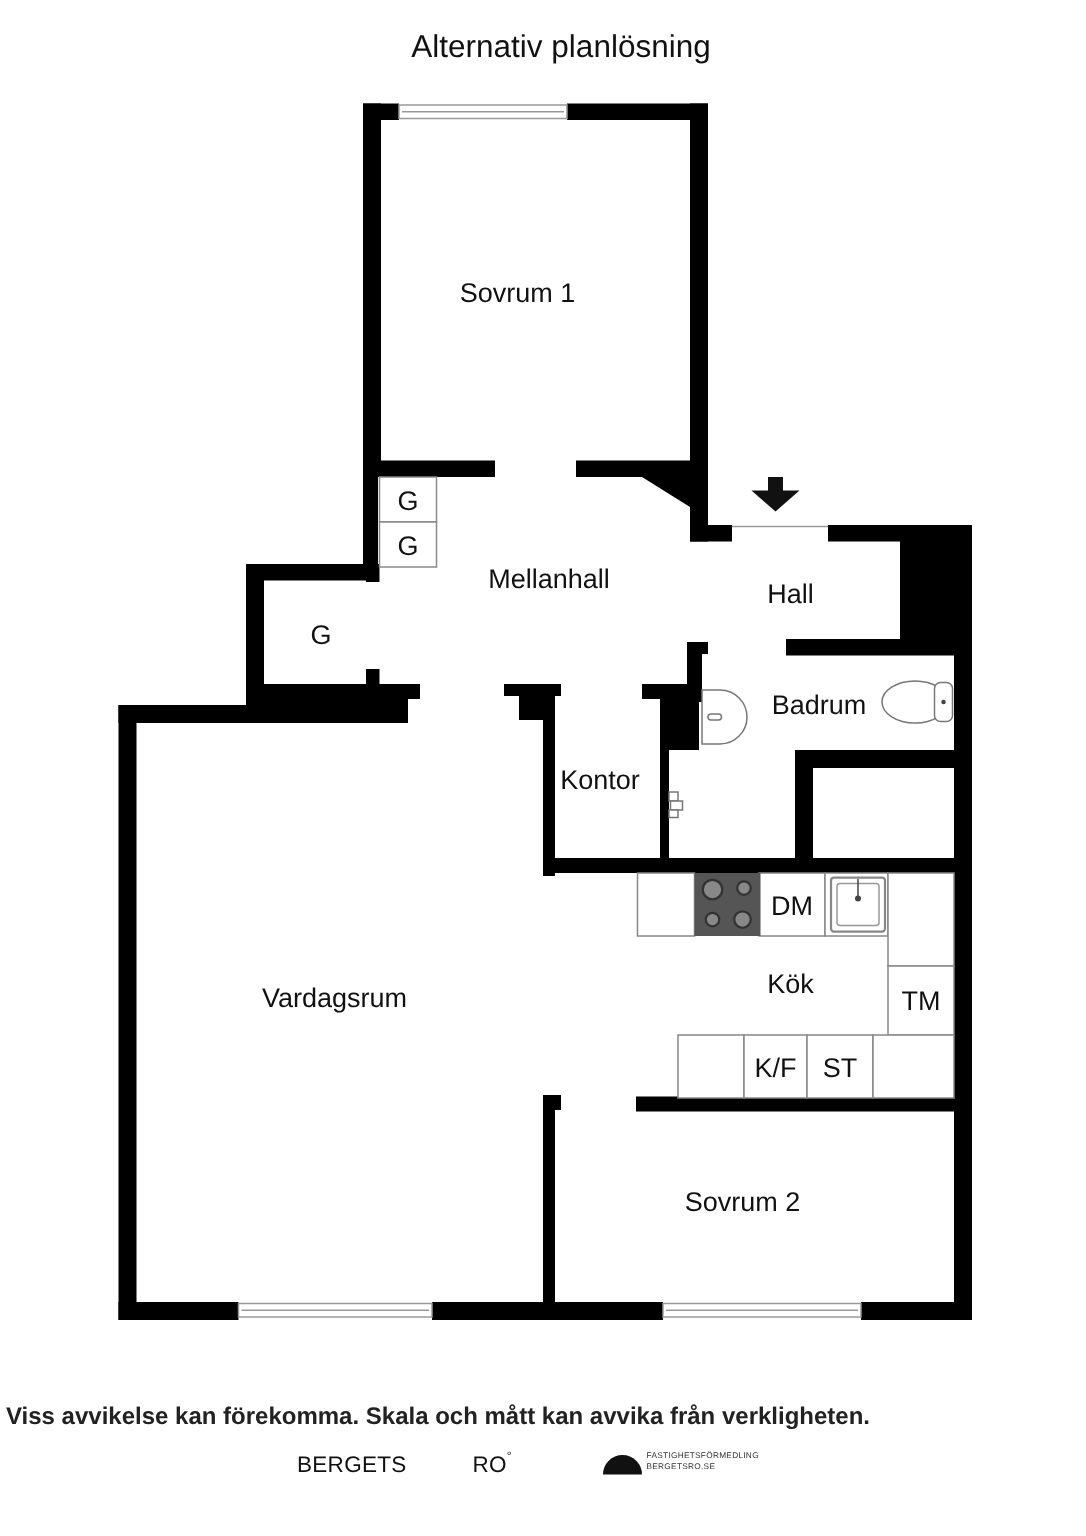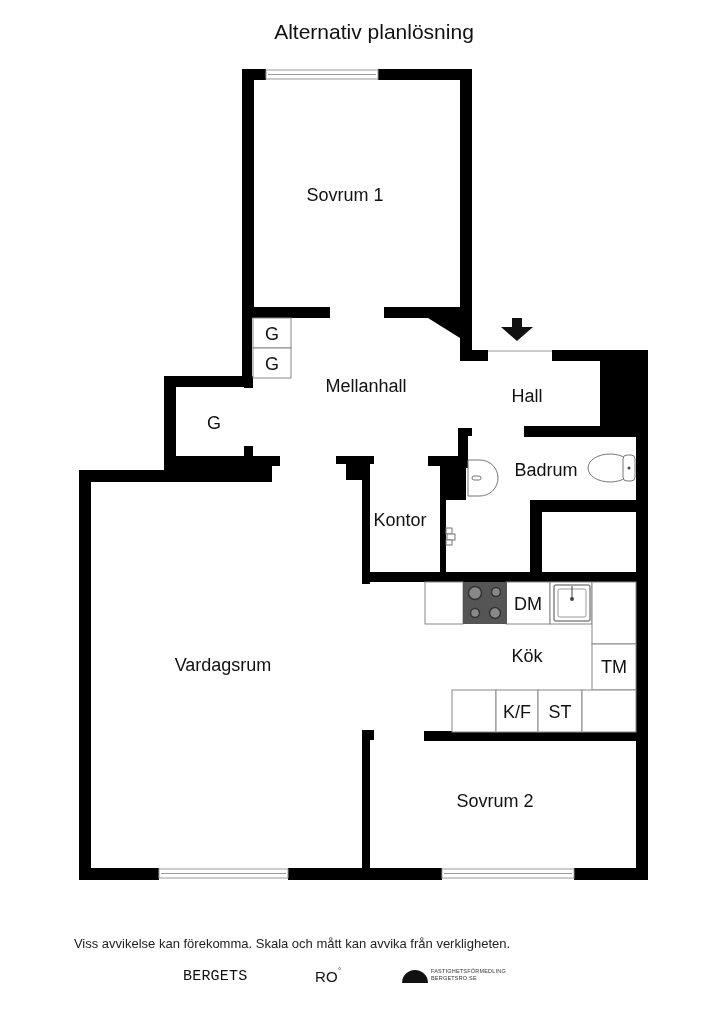--- a/index.html
+++ b/index.html
@@ -1,24 +1,24 @@
 <!DOCTYPE html>
 <html><head>
   <meta charset="utf-8">
   <style>
     html, body { margin: 0; padding: 0; background: #ffffff; }
     body { width: 724px; height: 1024px; position: relative; overflow: hidden; font-family: "Liberation Sans", sans-serif; color: #111; }
     .title { position: absolute; top: 20px; left: 0; width: 724px; text-align: center; font-size: 21px; color: #111; margin-left: 12px; }
     svg.plan { position: absolute; left: 0; top: 0; }
     .room-label { font-family: "Liberation Sans", sans-serif; font-size: 18px; fill: #111; }
     .fix-label { font-family: "Liberation Sans", sans-serif; font-size: 18px; fill: #111; }
-    .disclaimer { position: absolute; top: 936px; left: 0; width: 584px; text-align: center; font-size: 13px; color: #222; }
+    .disclaimer { position: absolute; top: 936px; left: 0; width: 584px; text-align: center; font-size: 16px; color: #222; font-weight: bold; }
     .logos { position: absolute; top: 966px; left: 0; width: 724px; height: 24px; }
     .logo-text { position: absolute; font-size: 15px; color: #111; letter-spacing: 0.2px; }
-    .logo-b { left: 183px; top: 2px; font-family: Liberation Mono, monospace; }
+    .logo-b { left: 198px; top: 2px; }
     .logo-r { left: 315px; top: 2px; text-align: right; }
     .logo-r sup { font-size: 8px; vertical-align: top; position: relative; top: -2px; }
     .logo-dome { position: absolute; left: 402px; top: 4px; width: 26px; height: 13px; background: #111; border-radius: 13px 13px 0 0; }
     .logo-small { position: absolute; left: 431px; top: 2px; font-size: 5.5px; line-height: 7px; color: #333; letter-spacing: 0.2px; }
   </style>
 </head>
 <body>
 
 <div class="title">Alternativ planlösning</div>
 

